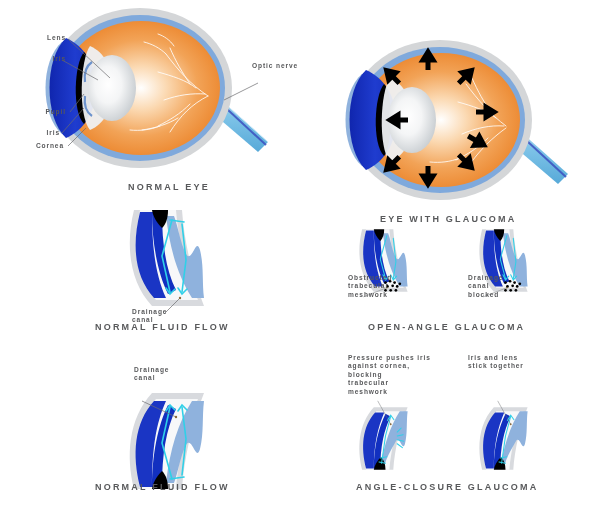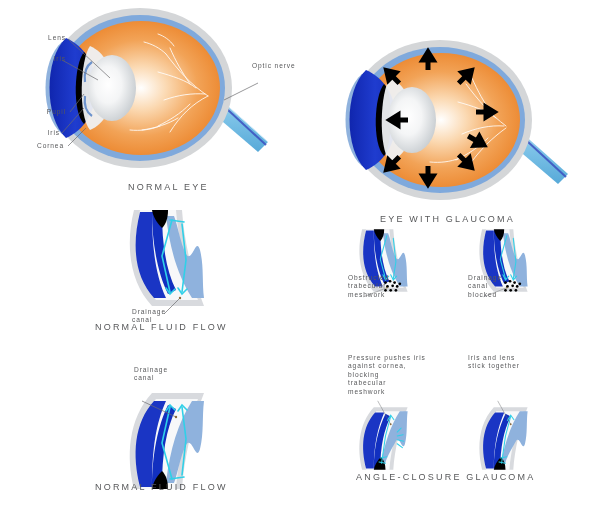--- a/index.html
+++ b/index.html
@@ -2,21 +2,21 @@
 <html><head>
 <meta charset="utf-8">
 <style>
   html,body{margin:0;padding:0;}
   body{
     width:600px;height:506px;background:#ffffff;
     font-family:"Liberation Sans", sans-serif;
     overflow:hidden;position:relative;
   }
   .stage{position:absolute;left:0;top:0;width:600px;height:506px;}
-  .panel{position:absolute;}
+  .panel{position:absolute;font-weight:bold;}
   .caption{
     position:absolute;
     color:#58595b;
     font-size:9px;
     letter-spacing:2.2px;
     text-transform:uppercase;
     white-space:nowrap;
     font-family:"Liberation Sans", sans-serif;
   }
   .lbl{
@@ -275,20 +275,21 @@
       <circle cx="72" cy="90" r="1.2" fill="#8a6a3a"></circle>
     </svg>
 
     <div class="lbl" style="left:18px;top:64px;width:62px;">Obstructed
 trabecular
 meshwork</div>
     <div class="lbl" style="left:138px;top:64px;width:60px;">Drainage
 canal
 blocked</div>
 
+    <div class="caption" style="left:38px;top:112px;">OPEN-ANGLE GLAUCOMA</div>
   </div>
 
   <div class="panel" style="left:100px;top:352px;width:200px;height:150px;">
 
     <svg width="200" height="120" viewBox="0 0 200 110" style="position:absolute;left:0;top:22px;">
       <g transform="translate(0,110) scale(1,-1)">
         <path d="M34 0 C26 32 28 70 52 96 L104 96 C92 66 84 30 82 0 Z" fill="#d8dade"></path>
         <path d="M40 0 C33 32 35 66 56 90 L98 90 C86 62 78 28 76 0 Z" fill="#f7f8f9"></path>
         <path d="M66 6 C70 40 78 66 92 88 L104 88 C102 72 104 56 100 40 C96 26 92 54 86 44 C80 32 78 16 74 6 Z" fill="#8fb2dd"></path>
         <path d="M40 2 C32 34 34 66 54 88 L66 88 C56 66 52 40 52 2 Z" fill="#1a35c4"></path>
@@ -357,16 +358,16 @@
     </svg>
 
     <div class="lbl" style="left:18px;top:2px;width:106px;">Pressure pushes iris
 against cornea,
 blocking
 trabecular
 meshwork</div>
     <div class="lbl" style="left:138px;top:2px;width:94px;">Iris and lens
 stick together</div>
 
-    <div class="caption" style="left:26px;top:120px;">ANGLE-CLOSURE GLAUCOMA</div>
+    <div class="caption" style="left:26px;top:130px;">ANGLE-CLOSURE GLAUCOMA</div>
   </div>
 
 </div>
 
 </body></html>

